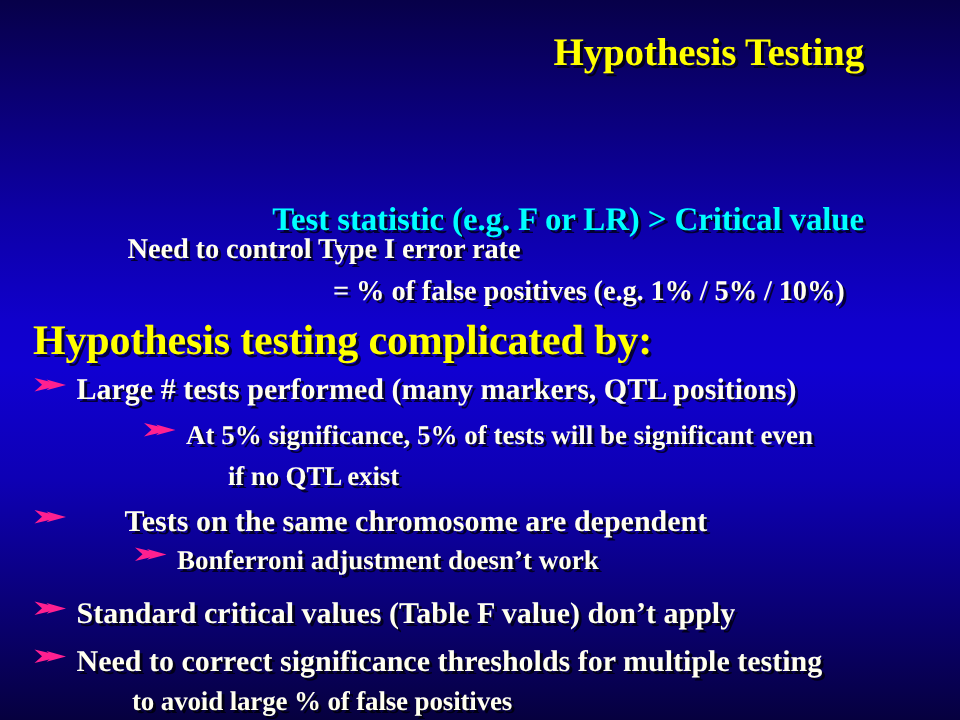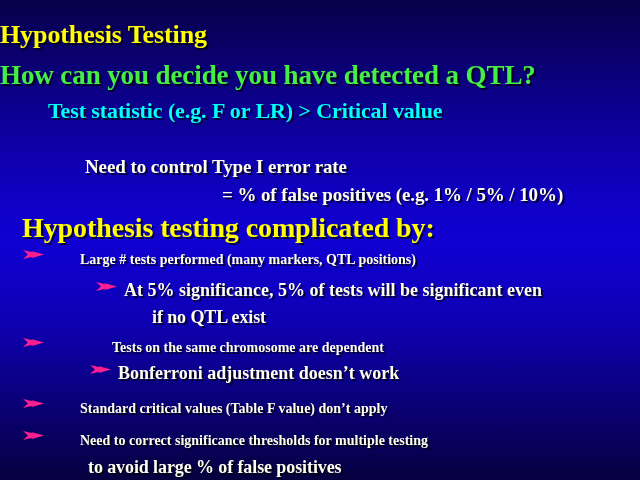--- a/index.html
+++ b/index.html
@@ -39,21 +39,21 @@
     line-height: 1;
     letter-spacing: -0.1px;
   }
   .shadow {
     text-shadow: 2px 2px 0 rgba(0,0,0,0.72);
   }
 
   .center {
     left: 0;
     width: 576px;
-    text-align: left;
+    text-align: right;
   }
 
   .title      { font-size: 26px; color: #ffff00; }
   .subtitle   { font-size: 27px; color: #45ee45; }
   .heading-cy { font-size: 22px; color: #00ffff; }
   .heading-yl { font-size: 28px; color: #ffff00; }
   .body-w     { font-size: 19px; color: #fffff0; }
   .body-w-sm  { font-size: 18px; color: #fffff0; }
 
   
@@ -72,33 +72,32 @@
     margin-right: 5px;
     display: inline-block;
   }
   .bullet-icon svg { display: block; }
   .bullet-text {
     font-weight: bold;
     color: #fffff0;
     line-height: 1;
     text-shadow: 2px 2px 0 rgba(0,0,0,0.72);
   }
-  .bt-19 { font-size: 14px; margin-left: 29px; }
+  .bt-19 { font-size: 20px; }
   .bt-18 { font-size: 18px; }
 </style>
 </head>
 <body>
 
 <div id="slide">
 
   <div class="line center title shadow" style="top:22px;">Hypothesis Testing</div>
 
-  <div class="line center subtitle shadow" style="top:62px;">How can you decide you have detected a QTL?</div>
 
-  <div class="line center heading-cy shadow" style="top:100px;padding-left:48px;">Test statistic (e.g. F or LR) &gt; Critical value</div>
+  <div class="line center heading-cy shadow" style="top:135px;">Test statistic (e.g. F or LR) &gt; Critical value</div>
 
   <div class="line body-w shadow" style="top:157px; left:85px;">Need to control Type I error rate</div>
 
   <div class="line body-w shadow" style="top:185px; left:222px;">= % of false positives (e.g. 1% / 5% / 10%)</div>
 
   <div class="line heading-yl shadow" style="top:214px; left:22px;">Hypothesis testing complicated by:</div>
 
   <div class="bullet-row" style="top:250px; left:22px;">
     <span class="bullet-icon">
       <svg width="24" height="14" viewBox="0 0 24 14">

